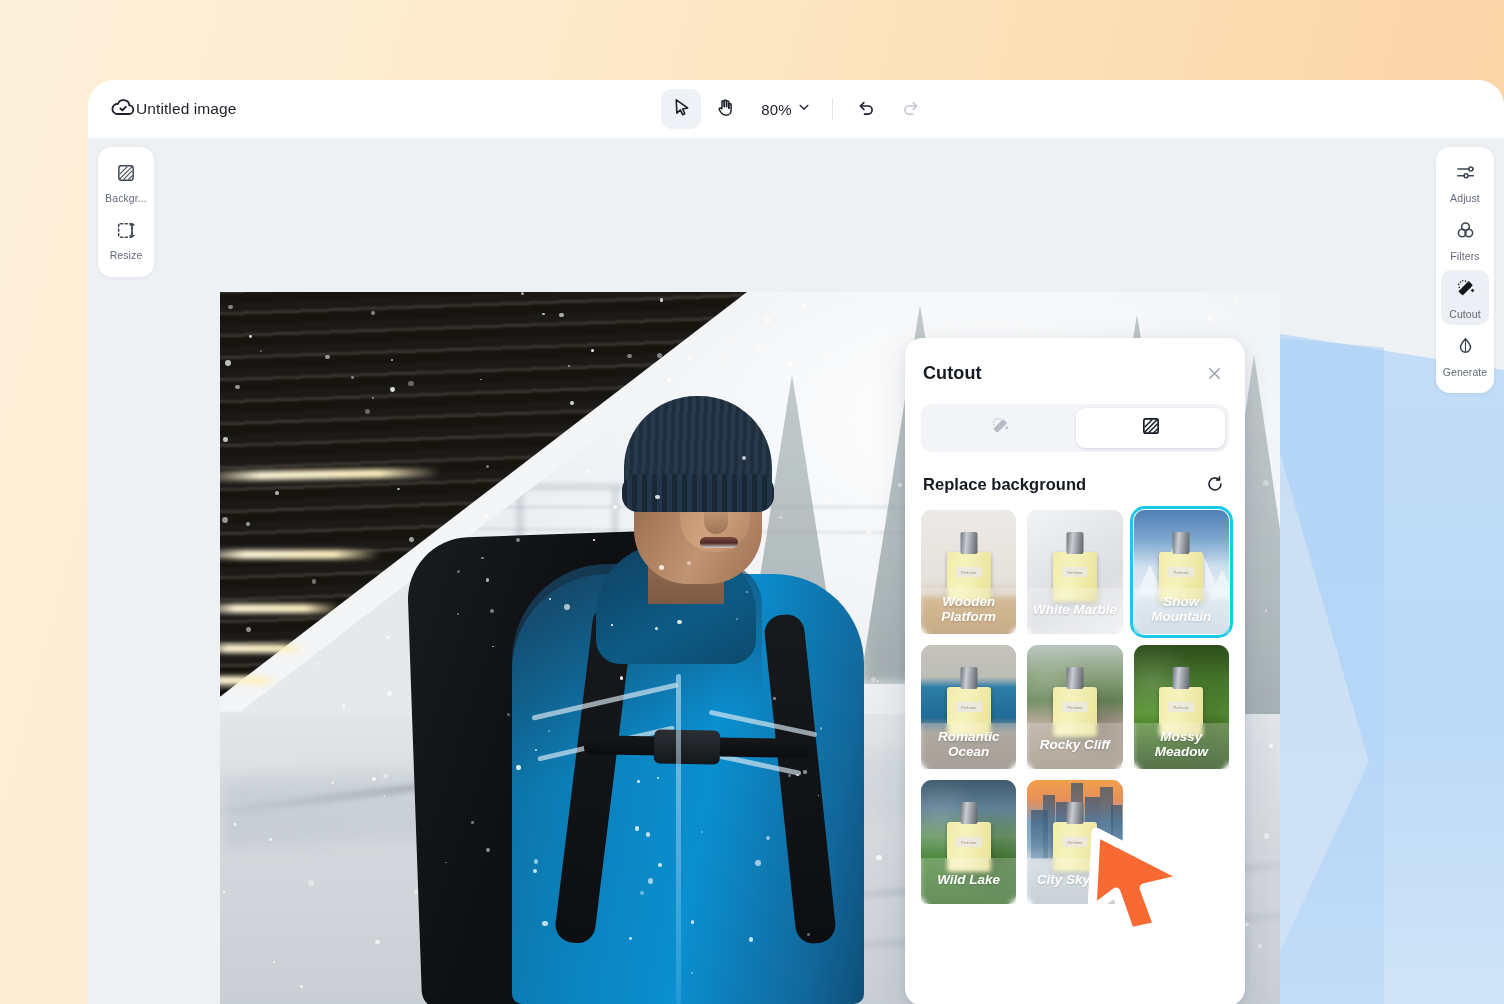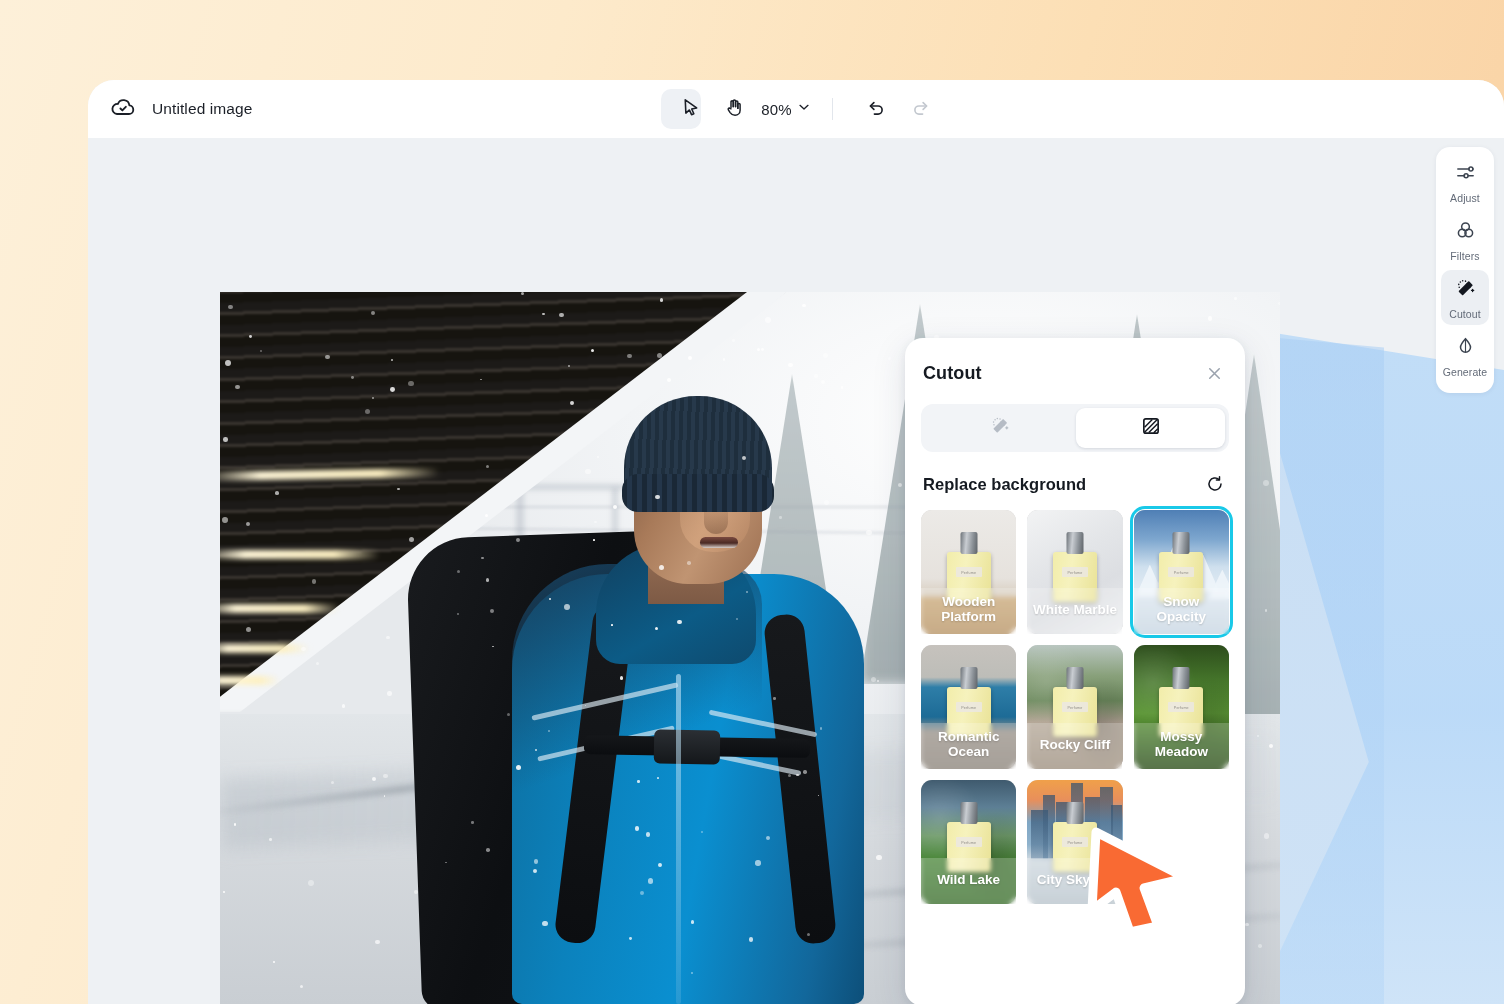--- a/index.html
+++ b/index.html
@@ -24,29 +24,29 @@
     overflow: hidden;
   }
 
   
   #topbar {
     position: absolute; left: 0; top: 0;
     width: 100%; height: 58px;
     background: #ffffff;
     display: flex; align-items: center;
   }
-  #topbar-left { display: flex; align-items: center; gap: 16px; padding-left: 22px; width: 520px; }
+  #topbar-left { display: flex; align-items: center; padding-left: 22px; width: 520px; }
   .doc-title { font-size: 15.5px; color: #1b1f27; letter-spacing: .1px; }
 
   #topbar-center {
     position: absolute; left: 0; right: 0;
     display: flex; justify-content: center; align-items: center; gap: 4px;
     pointer-events: none;
   }
-  #topbar-center > * { pointer-events: auto; justify-content: flex-end; }
+  #topbar-center > * { pointer-events: auto; }
 
   .tool-btn {
     width: 40px; height: 40px; border-radius: 10px;
     display: flex; align-items: center; justify-content: center;
     background: transparent; border: none; cursor: pointer;
   }
   .tool-btn.active { background: #eef1f5; }
 
   .zoom-box {
     display: flex; align-items: center; gap: 4px;
@@ -383,20 +383,21 @@
     font-size: 3.6px; color: #8d8a84; letter-spacing: .2px;
     display: flex; align-items: center; justify-content: center;
     font-family: "Liberation Sans", sans-serif;
   }
   .bg-caption {
     position: absolute; left: 0; right: 0; bottom: 0; height: 48px;
     display: flex; align-items: center; justify-content: center; text-align: center;
     color: #ffffff; font-size: 13.5px; font-weight: bold; line-height: 1.08;
     padding: 0 4px;
     text-shadow: 0 1px 2px rgba(0,0,0,.18);
+    font-style: italic;
   }
 
   
   .sc-wooden-platform { background: linear-gradient(180deg,#eceae7 0%,#e6e2dd 55%,#d9cfc1 68%,#c9a878 72%,#b89466 100%); }
   .sc-wooden-living   { background: linear-gradient(180deg,#e2ded9 0%,#d9d5cf 40%,#cfd6c8 58%,#c98b49 70%,#b8773a 100%); }
   .sc-white-marble    { background: linear-gradient(150deg,#f2f3f4 0%,#e3e5e8 40%,#dcdee2 65%,#eceef0 100%); }
   .sc-snow-mountain   { background: linear-gradient(180deg,#4f7fb5 0%,#7ea7cf 24%,#cfe0ee 46%,#dfe9f2 62%,#c8d6e2 100%); }
   .sc-romantic-ocean  { background: linear-gradient(180deg,#c6c2bd 0%,#bdbdb8 26%,#2e7ea8 34%,#1d6b96 58%,#9a9289 70%,#8d857c 100%); }
   .sc-mossy-meadow    { background: linear-gradient(180deg,#2d4d1c 0%,#46772b 30%,#5c9636 55%,#3d6b25 80%,#2a4c18 100%); }
   .sc-rocky-cliff     { background: linear-gradient(180deg,#b9c6c0 0%,#88a07a 25%,#6d8a5e 45%,#b5a898 62%,#9e9080 100%); }
@@ -480,20 +481,40 @@
       </button>
     </div>
 
   </div>
 
   <div id="canvas-area">
 
     <div id="blue-wedge"></div>
     <div id="blue-wedge-2"></div>
 
+    <div id="left-rail">
+      <div class="rail-item">
+        <span>
+          <svg width="22" height="22" viewBox="0 0 24 24" fill="none" stroke="#3c4450" stroke-width="1.6">
+            <rect x="4.2" y="4.2" width="15.6" height="15.6" rx="2.6"></rect>
+            <path d="M5 13.5L13.5 5M5 18.6L18.6 5M9.4 19L19 9.4M14.6 19.2L19.2 14.6" stroke-width="1.1"></path>
+          </svg>
+        </span>
+        <span class="rail-label">Backgr...</span>
+      </div>
+      <div class="rail-item">
+        <span>
+          <svg width="22" height="22" viewBox="0 0 24 24" fill="none" stroke="#3c4450" stroke-width="1.6" stroke-linecap="round">
+            <path d="M6 5.2h10.5a2 2 0 0 1 2 2V18a2 2 0 0 1-2 2H6a2 2 0 0 1-2-2V7.2a2 2 0 0 1 2-2z" stroke-dasharray="2.4 2.6"></path>
+            <path d="M18.6 6.2v12.2M16.6 6.6l2-1.4 2 1.4M16.6 18l2 1.4 2-1.4"></path>
+          </svg>
+        </span>
+        <span class="rail-label">Resize</span>
+      </div>
+    </div>
 
     <div id="right-rail">
       <div class="rail-item">
         <span>
           <svg width="23" height="23" viewBox="0 0 24 24" fill="none" stroke="#3c4450" stroke-width="1.6" stroke-linecap="round">
             <path d="M4 8.4h12M4 15.4h7"></path>
               <circle cx="17.6" cy="8.4" r="2.1"></circle>
               <circle cx="12.6" cy="15.4" r="2.1"></circle>
             <path d="M19.8 8.4H20M14.8 15.4H20"></path>
           </svg>
@@ -854,21 +875,21 @@
             <div class="bg-scene sc-snow-mountain">
               <div class="peak" style="left: 2%; bottom: 30%; width: 30%; height: 26%; clip-path: polygon(50% 0px, 100% 100%, 0px 100%); background: rgb(238, 244, 250); opacity: 0.92;"></div>
               <div class="peak" style="left: 24%; bottom: 38%; width: 34%; height: 32%; clip-path: polygon(50% 0px, 100% 100%, 0px 100%); background: rgb(238, 244, 250); opacity: 0.92;"></div>
               <div class="peak" style="left: 56%; bottom: 34%; width: 34%; height: 30%; clip-path: polygon(50% 0px, 100% 100%, 0px 100%); background: rgb(238, 244, 250); opacity: 0.92;"></div>
               <div class="peak" style="left: 78%; bottom: 28%; width: 30%; height: 24%; clip-path: polygon(50% 0px, 100% 100%, 0px 100%); background: rgb(238, 244, 250); opacity: 0.92;"></div>
             </div>
             <div class="bottle">
               <div class="bottle-lbl">Perfume</div>
             </div>
             <div style="position: absolute; left: 0px; right: 0px; bottom: 0px; height: 46px; background: rgba(255, 255, 255, 0.22); backdrop-filter: blur(2px);"></div>
-            <div class="bg-caption">Snow Opacity</div>
+            <div class="bg-caption">Snow Mountain</div>
           </div>
           <div class="bg-card">
             <div class="bg-scene sc-romantic-ocean"></div>
             <div class="bottle">
               <div class="bottle-lbl">Perfume</div>
             </div>
             <div style="position: absolute; left: 0px; right: 0px; bottom: 0px; height: 46px; background: rgba(255, 255, 255, 0.22); backdrop-filter: blur(2px);"></div>
             <div class="bg-caption">Romantic Ocean</div>
           </div>
           <div class="bg-card">

